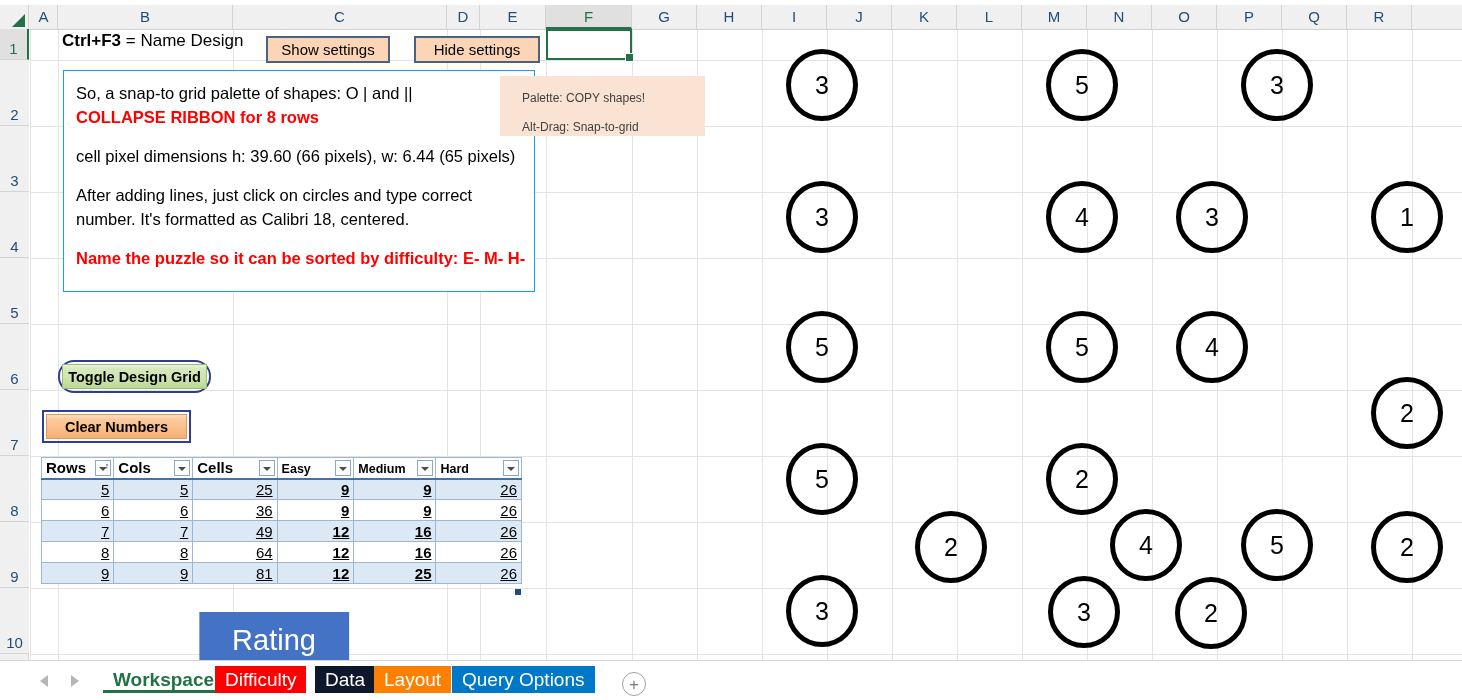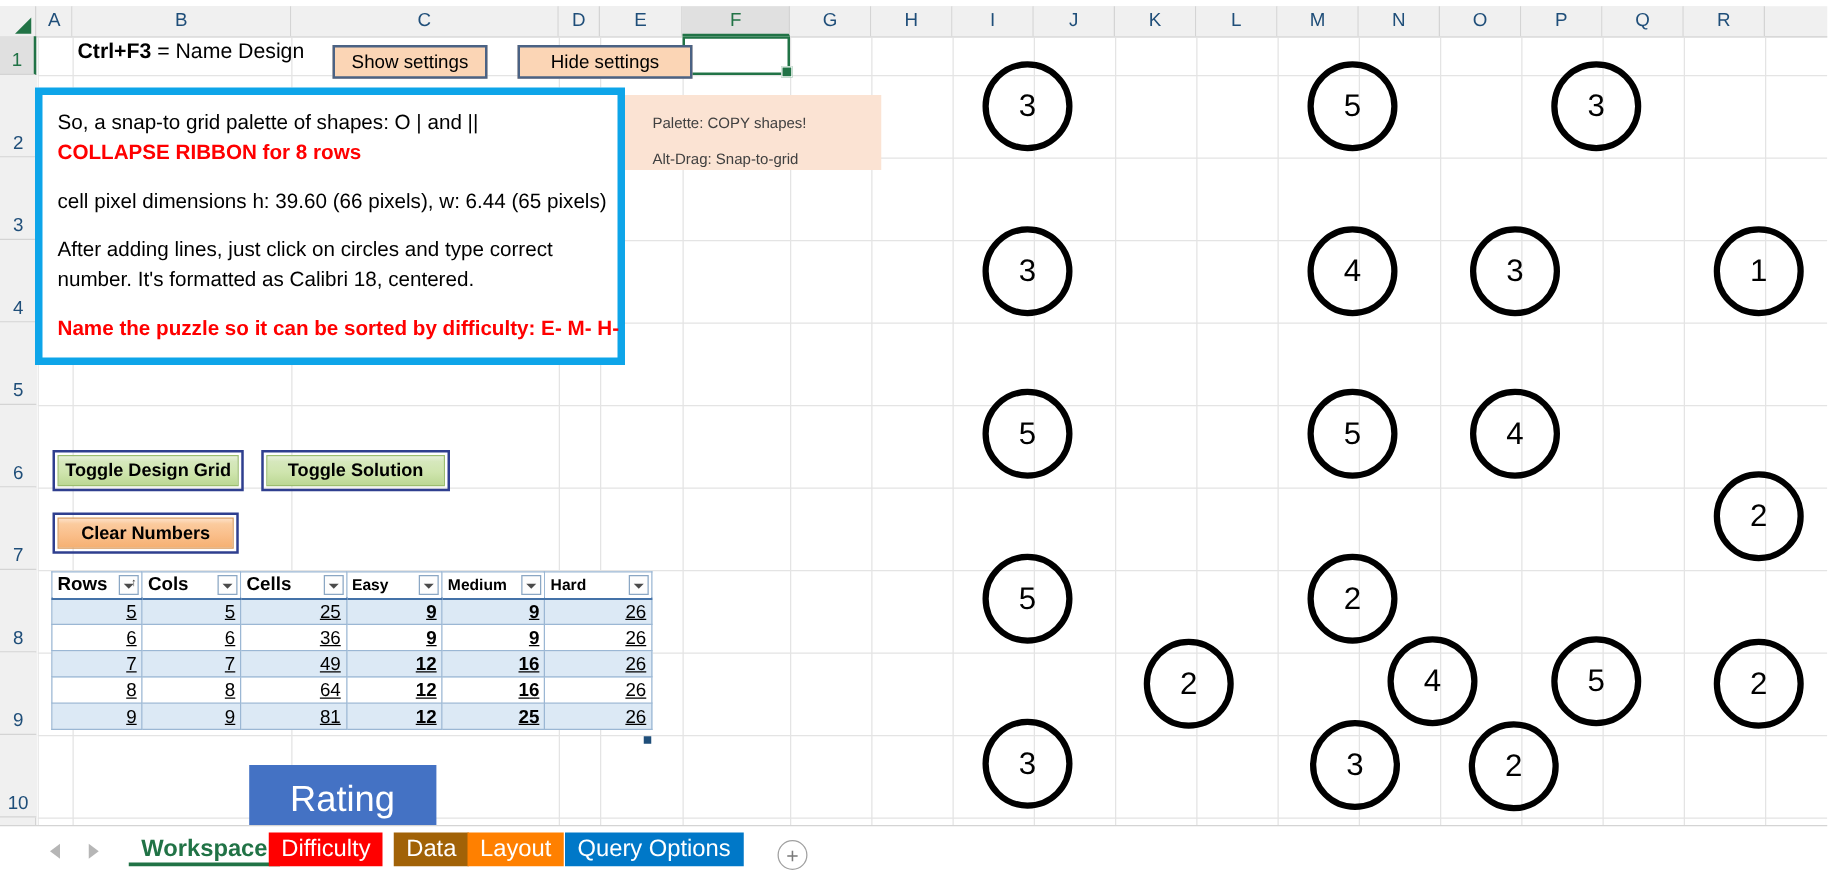--- a/index.html
+++ b/index.html
@@ -42,22 +42,22 @@
 
   
   .cellsel{position:absolute;border:2px solid #217346;box-sizing:border-box;background:#fff;}
   .cellsel .handle{position:absolute;right:-4px;bottom:-4px;width:7px;height:7px;
      background:#217346;border:1px solid #fff;}
 
   
   .a1text{position:absolute;font-size:17px;color:#000;white-space:nowrap;}
   .a1text b{font-weight:bold;}
 
-  .notebox{position:absolute;background:#ffffff;border:6px solid #0ea5e9;box-sizing:border-box;
-     padding:10px 12px;}
+  .notebox{position:absolute;background:#ffffff;border:1px solid #0ea5e9;box-sizing:border-box;
+     padding:10px 12px;margin-left:35px;}
   .notebox p{margin:0;font-size:16.5px;line-height:24px;color:#000;white-space:nowrap;}
   .notebox p.red{color:#ff0000;font-weight:bold;}
   .notebox p.gap{height:15px;}
 
   .palettebox{position:absolute;background:#fbe3d3;box-sizing:border-box;padding:8px 22px;}
   .palettebox p{margin:0;font-size:12px;line-height:29px;color:#404040;white-space:nowrap;}
 
   
   .xlbtn{position:absolute;box-sizing:border-box;display:flex;align-items:center;
      justify-content:center;font-size:14.5px;color:#000;cursor:default;}
@@ -214,44 +214,41 @@
 
   <div class="cellsel" style="left:546px;top:29px;width:86px;height:31px;">
     <div class="handle"></div>
   </div>
 
   <div class="a1text" style="left:62px;top:31px;">
     <b>Ctrl+F3</b><span> = Name Design</span>
   </div>
 
   <div class="xlbtn btn-flat" style="left:266px;top:36px;width:124px;height:27px;">Show settings</div>
-  <div class="xlbtn btn-flat" style="left:414px;top:36px;width:140px;height:27px;">Hide settings</div>
+  <div class="xlbtn btn-flat" style="left:414px;top:36px;width:126px;height:27px;">Hide settings</div>
 
   <div class="notebox" style="left:28px;top:70px;width:472px;height:222px;">
     <p>So, a snap-to grid palette of shapes: O | and ||</p>
     <p class="red">COLLAPSE RIBBON for 8 rows</p>
     <p class="gap">&nbsp;</p>
     <p>cell pixel dimensions h: 39.60 (66 pixels), w: 6.44 (65 pixels)</p>
     <p class="gap">&nbsp;</p>
     <p>After adding lines, just click on circles and type correct</p>
     <p>number. It's formatted as Calibri 18, centered.</p>
     <p class="gap">&nbsp;</p>
     <p class="red">Name the puzzle so it can be sorted by difficulty: E- M- H-</p>
   </div>
 
   <div class="palettebox" style="left:500px;top:76px;width:205px;height:60px;">
     <p>Palette: COPY shapes!</p>
     <p>Alt-Drag: Snap-to-grid</p>
   </div>
 
-  <div class="xlbtn btn-3d" style="left:42px;top:360px;width:153px;height:33px;">
+  <div class="xlbtn btn-3d" style="left:58px;top:360px;width:153px;height:33px;border-radius:16px;">
     <div class="inner green-grad">Toggle Design Grid</div>
-  </div>
-  <div class="xlbtn btn-3d" style="left:209px;top:360px;width:151px;height:33px;">
-    <div class="inner green-grad">Toggle Solution</div>
   </div>
   <div class="xlbtn btn-3d" style="left:42px;top:410px;width:149px;height:33px;">
     <div class="inner orange-grad">Clear Numbers</div>
   </div>
 
   <table class="xtable" style="left:41px;top:457px;width:481px;">
     <thead>
         <tr id="thead-row">
           <th style="width: 66px;"><span class="hlabel">Rows</span><div class="fbtn">
               <div class="arr"></div>
@@ -352,17 +349,17 @@
 </div>
 
 <div class="tabbar"></div>
 <div class="tabnav">
   <div class="ar ar-l"></div>
   <div class="ar ar-r"></div>
 </div>
 <div id="tabs">
     <div class="tab active" style="left: 103px;">Workspace</div>
     <div class="tab" style="left: 215px; background: rgb(255, 0, 0); color: rgb(255, 255, 255);">Difficulty</div>
-    <div class="tab" style="left: 315px; background: #a16207; color: rgb(255, 255, 255);">Data</div>
+    <div class="tab" style="left: 315px; background: #0f172a; color: rgb(255, 255, 255);">Data</div>
     <div class="tab" style="left: 374px; background: rgb(255, 128, 0); color: rgb(255, 255, 255);">Layout</div>
     <div class="tab" style="left: 452px; background: rgb(0, 120, 200); color: rgb(255, 255, 255);">Query Options</div>
   </div>
 <div class="addsheet" style="left:622px;">+</div>
 
 </body></html>

